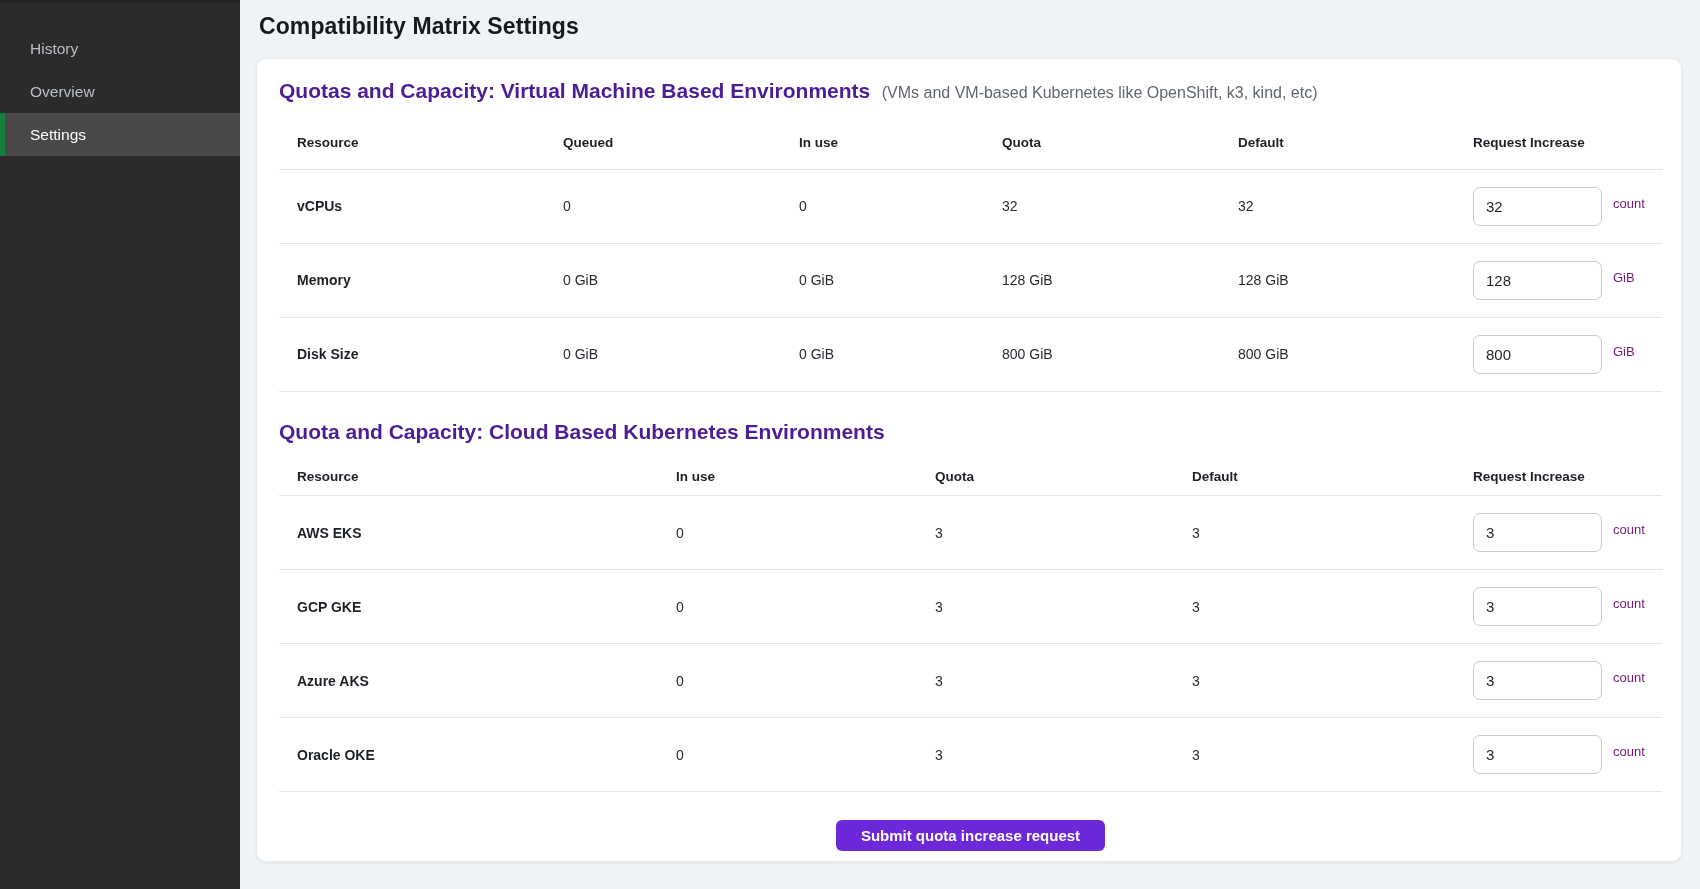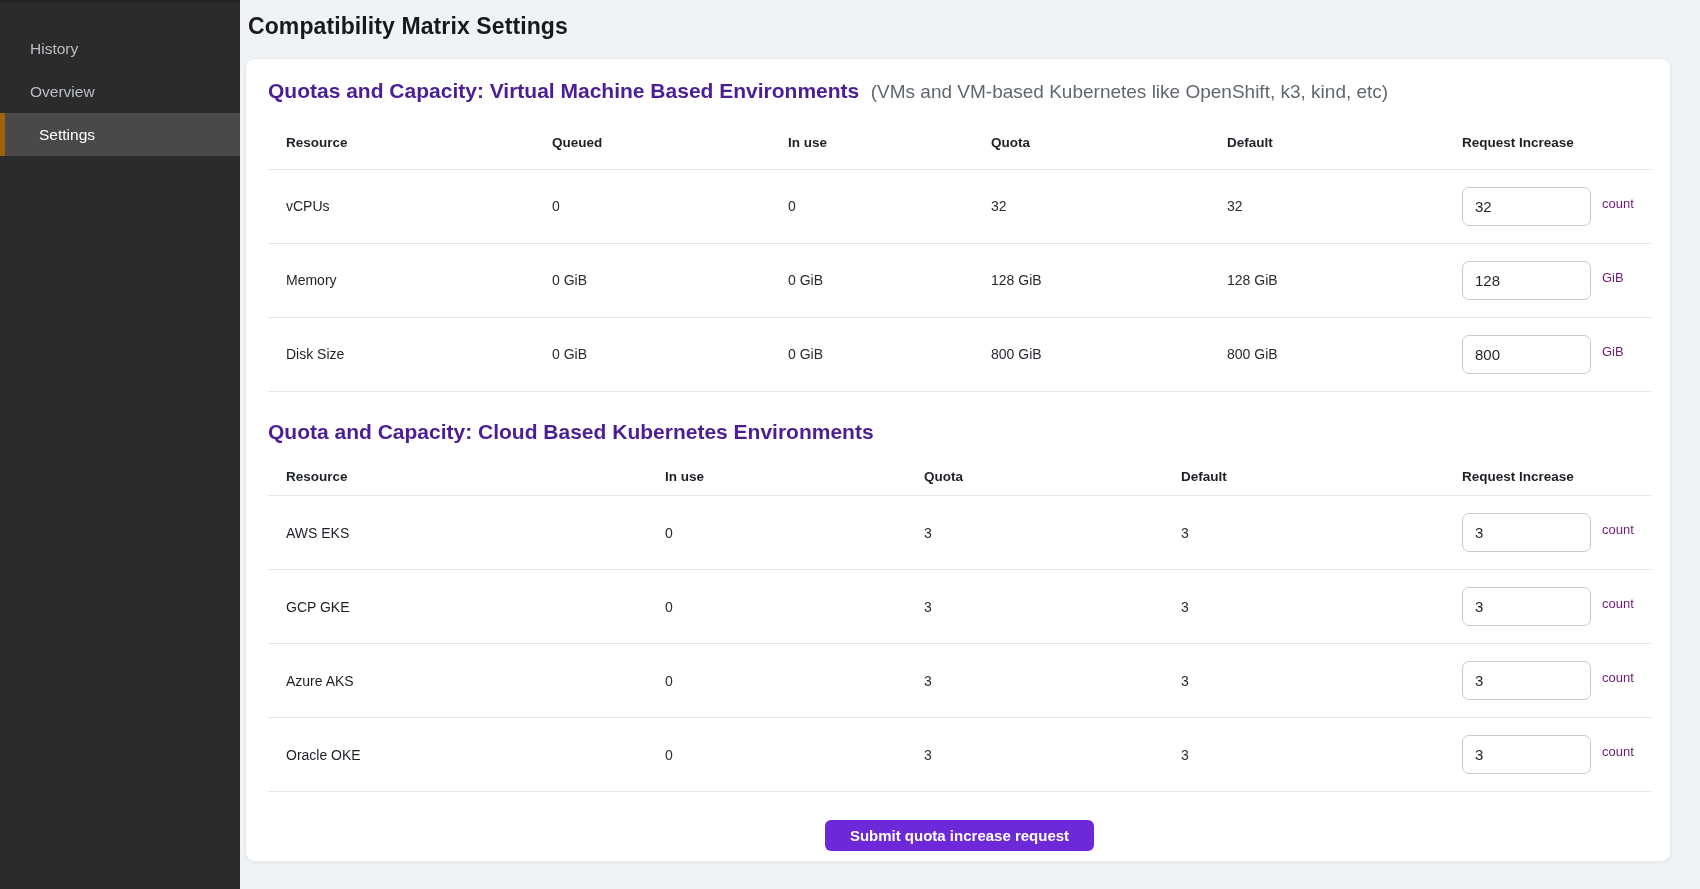--- a/index.html
+++ b/index.html
@@ -22,26 +22,26 @@
     height: 43px; line-height: 43px;
     padding-left: 30px;
     font-size: 15.5px;
     color: #b9bfc4;
     cursor: pointer;
     white-space: nowrap;
   }
   .nav-item.active {
     background: #4a4848;
     color: #ffffff;
-    border-left: 5px solid #a16207;
-    padding-left: 34px;
+    border-left: 5px solid #15803d;
+    padding-left: 25px;
   }
 
   
-  .main { flex: 1; padding: 0 5px; }
+  .main { flex: 1; padding: 0 16px; }
   h1.page-title {
     font-size: 23px;
     font-weight: 700;
     color: #17191c;
     margin: 13px 0 18px 3px;
     letter-spacing: 0.1px;
   }
   .card {
     background: #ffffff;
     border: 1px solid #e8ebee;
@@ -49,21 +49,21 @@
     box-shadow: 0 1px 3px rgba(20,30,40,0.06);
     width: 1426px; height: 804px;
     padding: 20px 19px 0 22px;
   }
 
   .section-heading { margin-bottom: 14px; white-space: nowrap; }
   .section-heading .heading-text {
     font-size: 21px; font-weight: 700; color: #4c1d95;
   }
   .section-heading .heading-note {
-    font-size: 19px; font-weight: 400; color: #61676e; margin-left: 7px;
+    font-size: 16px; font-weight: 400; color: #61676e; margin-left: 7px;
   }
   .section-heading.second { margin-top: 28px; }
 
   table.quota-table {
     width: 100%;
     border-collapse: collapse;
     table-layout: fixed;
   }
   .quota-table th {
     text-align: left;
@@ -74,21 +74,21 @@
   }
   .vm-table th { height: 52px; }
   .cloud-table th { height: 38px; }
   .quota-table td {
     height: 74px;
     padding-left: 18px;
     font-size: 14px; color: #282c31;
     border-bottom: 1px solid #e3e6e9;
     vertical-align: middle;
   }
-  .quota-table td.res { font-weight: 400; color: #1d2126; }
+  .quota-table td.res { font-weight: 700; color: #1d2126; }
 
   .req-cell-inner { display: flex; align-items: center; }
   .req-input {
     width: 129px; height: 39px;
     border: 1px solid #c6cbd1;
     border-radius: 7px;
     padding: 0 12px;
     font-size: 15px;
     color: #1f2428;
     font-family: "Liberation Sans", "DejaVu Sans", sans-serif;

